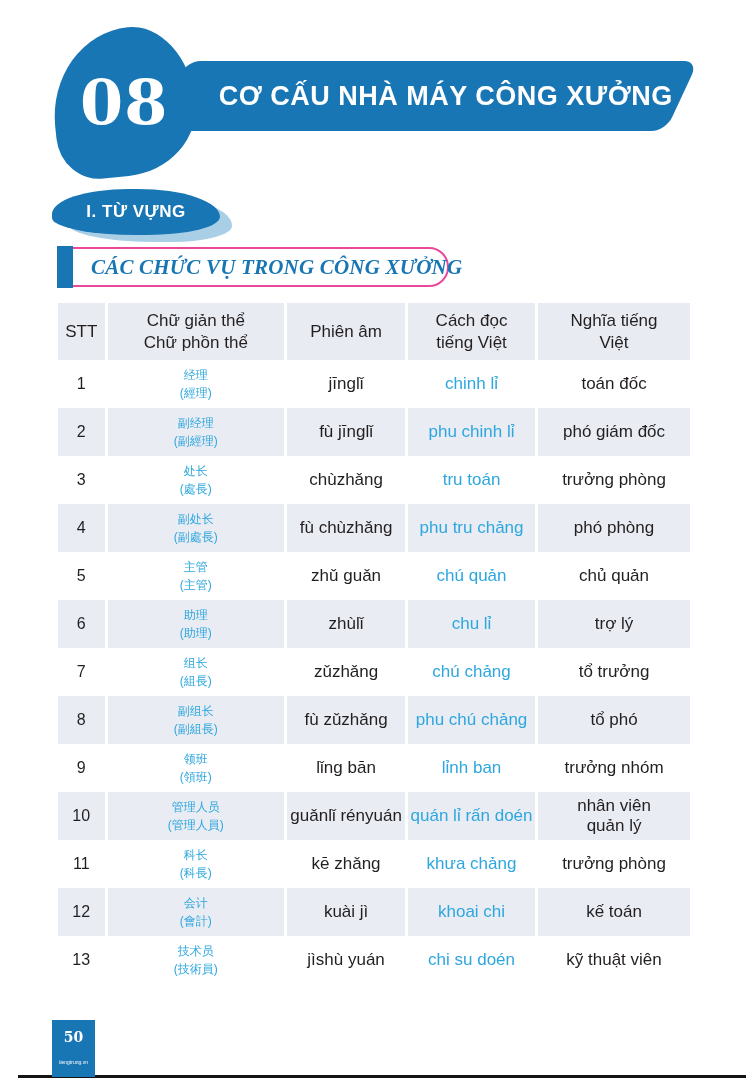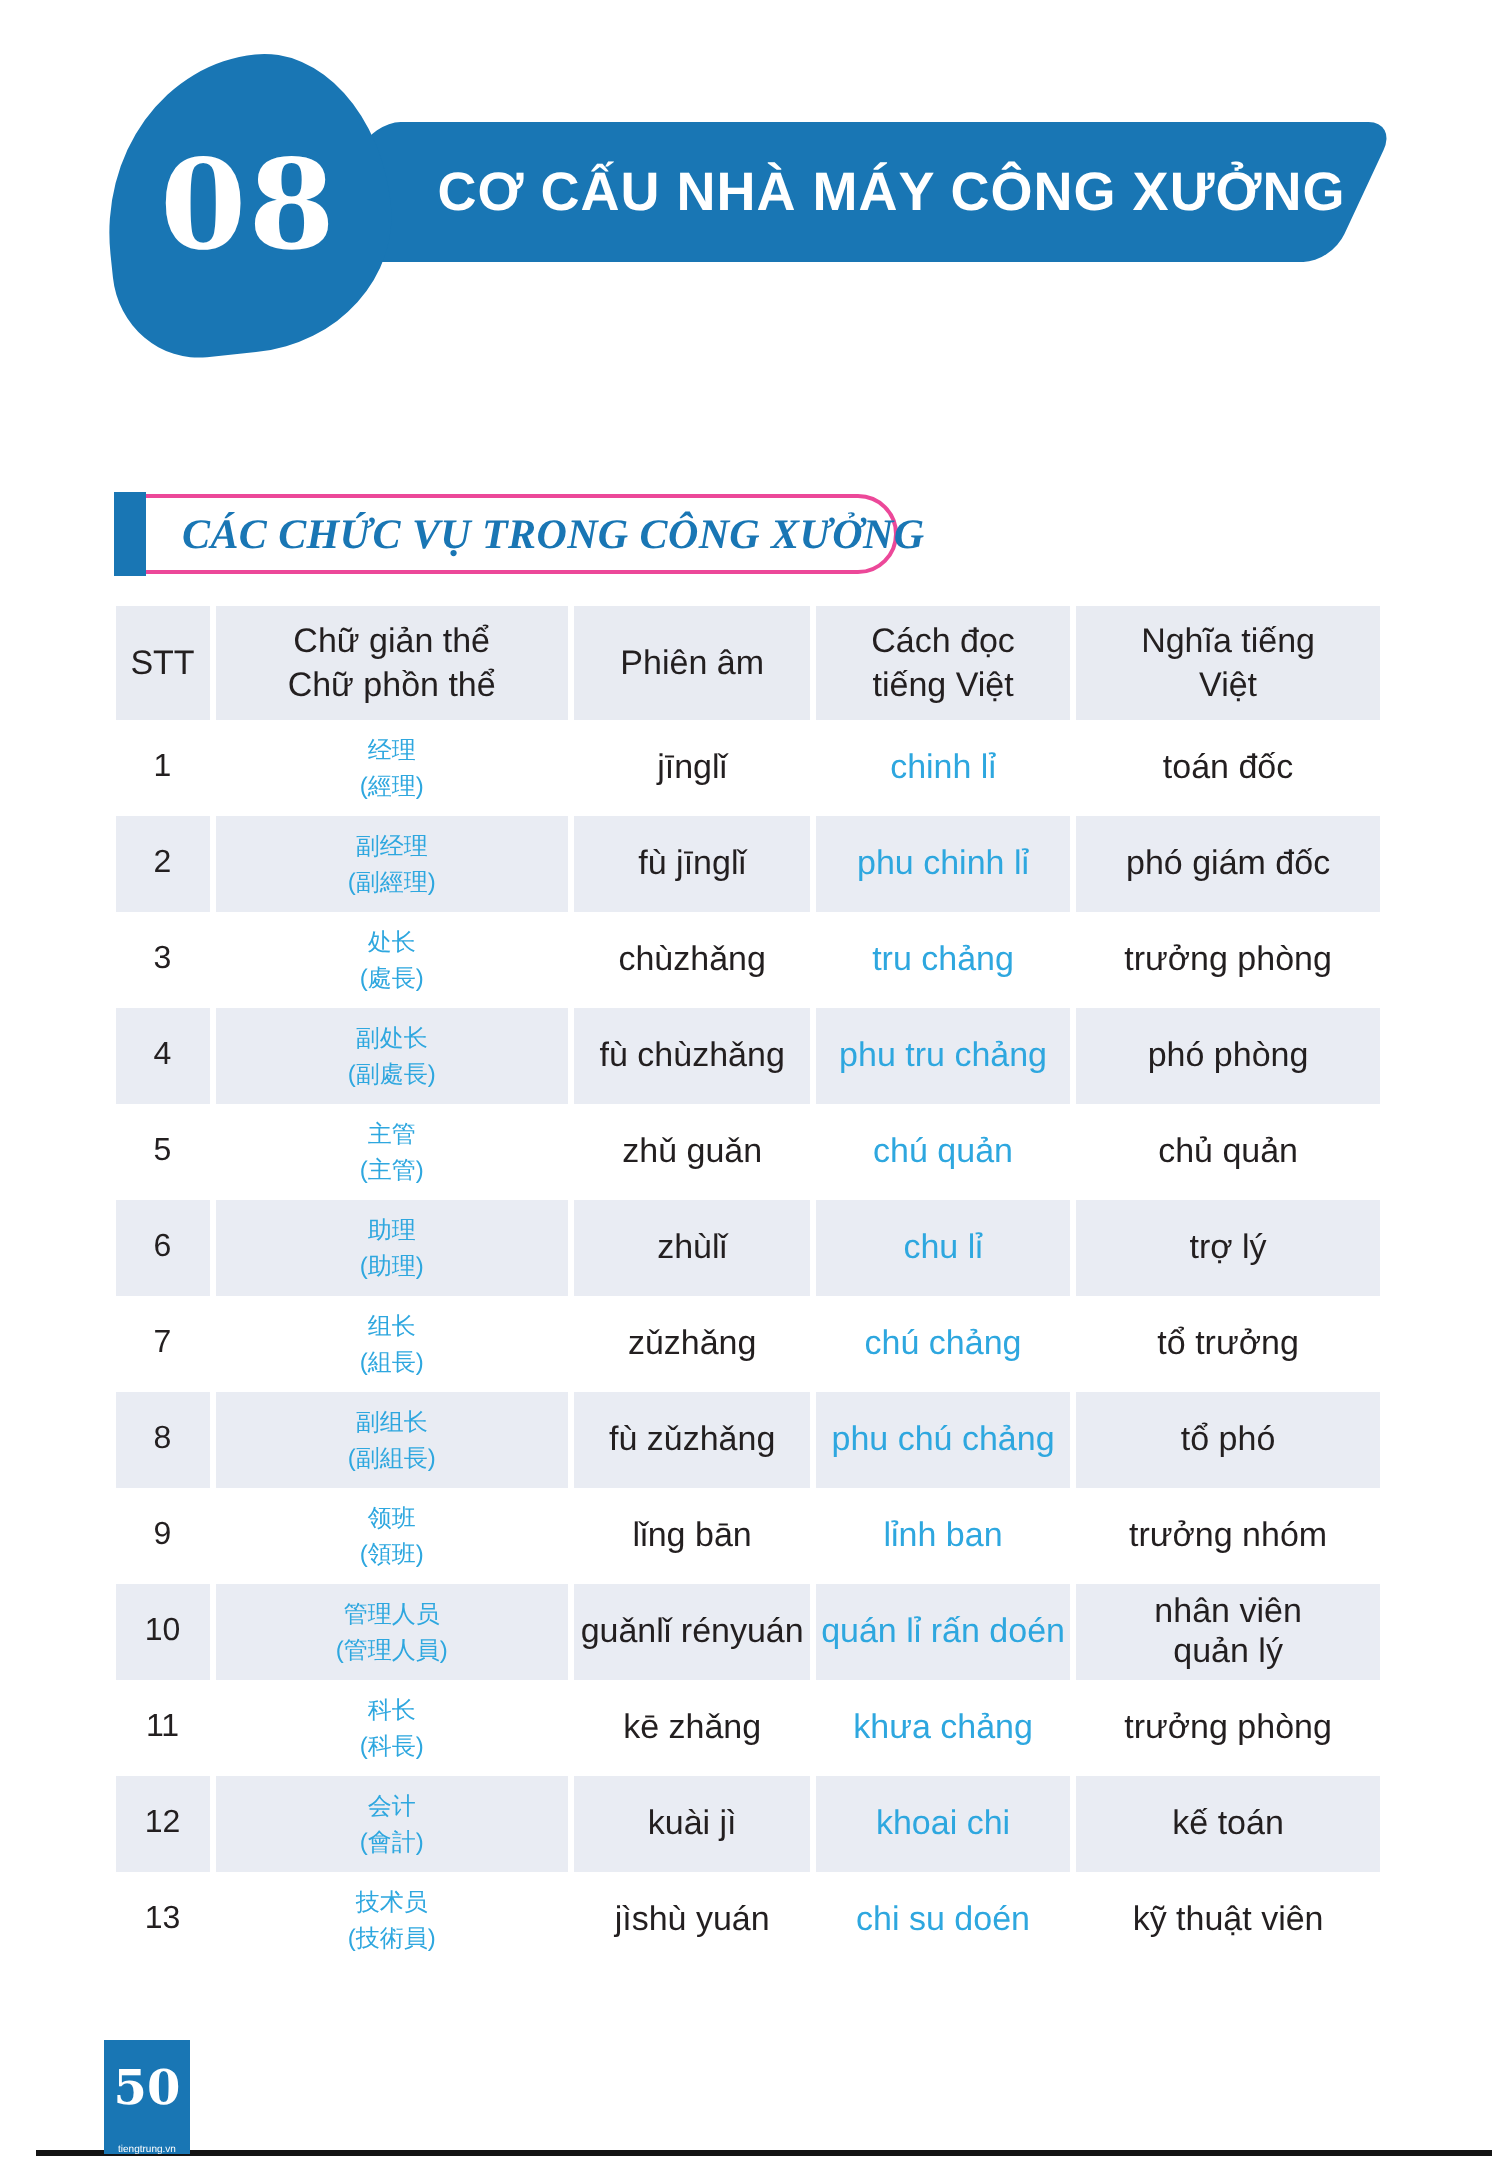--- a/index.html
+++ b/index.html
@@ -75,38 +75,44 @@
   .vocab td.hanzi{color:#2ea7df;font-size:12px;line-height:1.5;}
   .vocab td.reading{color:#2ea7df;margin-left:44px;}
   .vocab td.stt{font-size:16px;}
 
   
   .footer-box{
     position:absolute;left:52px;top:1020px;width:43px;height:57px;
     background:#1976b4;text-align:center;z-index:2;
   }
   .page-number{
-    font-family:"DejaVu Serif",serif;font-weight:bold;font-size:24px;
+    font-family:"DejaVu Serif",serif;font-weight:bold;font-size:14px;
     color:#ffffff;margin-top:9px;
   }
   .footer-site{color:#ffffff;font-size:5px;margin-top:14px;letter-spacing:0;}
   .bottom-rule{position:absolute;left:18px;right:0;top:1075px;height:3px;background:#141414;}
 </style>
 </head>
 <body>
 
 <div class="page">
 
   <div class="banner">
     <div class="banner-title">CƠ CẤU NHÀ MÁY CÔNG XƯỞNG</div>
   </div>
   <div class="leaf">
     <div class="lesson-number">08</div>
   </div>
 
+  <div class="section-badge">
+    <div class="blob-shadow"></div>
+    <div class="blob">
+      <div class="blob-label">I. TỪ VỰNG</div>
+    </div>
+  </div>
 
   <div class="subsection">
     <div class="sub-box">
       <div class="sub-label">CÁC CHỨC VỤ TRONG CÔNG XƯỞNG</div>
     </div>
     <div class="sub-square"></div>
   </div>
 
   <table class="vocab">
     <colgroup>
@@ -143,21 +149,21 @@
 (副經理)</td>
           <td class="pinyin">fù jīnglǐ</td>
           <td class="reading">phu chinh lỉ</td>
           <td class="meaning">phó giám đốc</td>
         </tr>
         <tr>
           <td class="stt">3</td>
           <td class="hanzi">处长
 (處長)</td>
           <td class="pinyin">chùzhǎng</td>
-          <td class="reading">tru chảng</td>
+          <td class="reading">tru toán</td>
           <td class="meaning">trưởng phòng</td>
         </tr>
         <tr class="shaded">
           <td class="stt">4</td>
           <td class="hanzi">副处长
 (副處長)</td>
           <td class="pinyin">fù chùzhǎng</td>
           <td class="reading">phu tru chảng</td>
           <td class="meaning">phó phòng</td>
         </tr>

